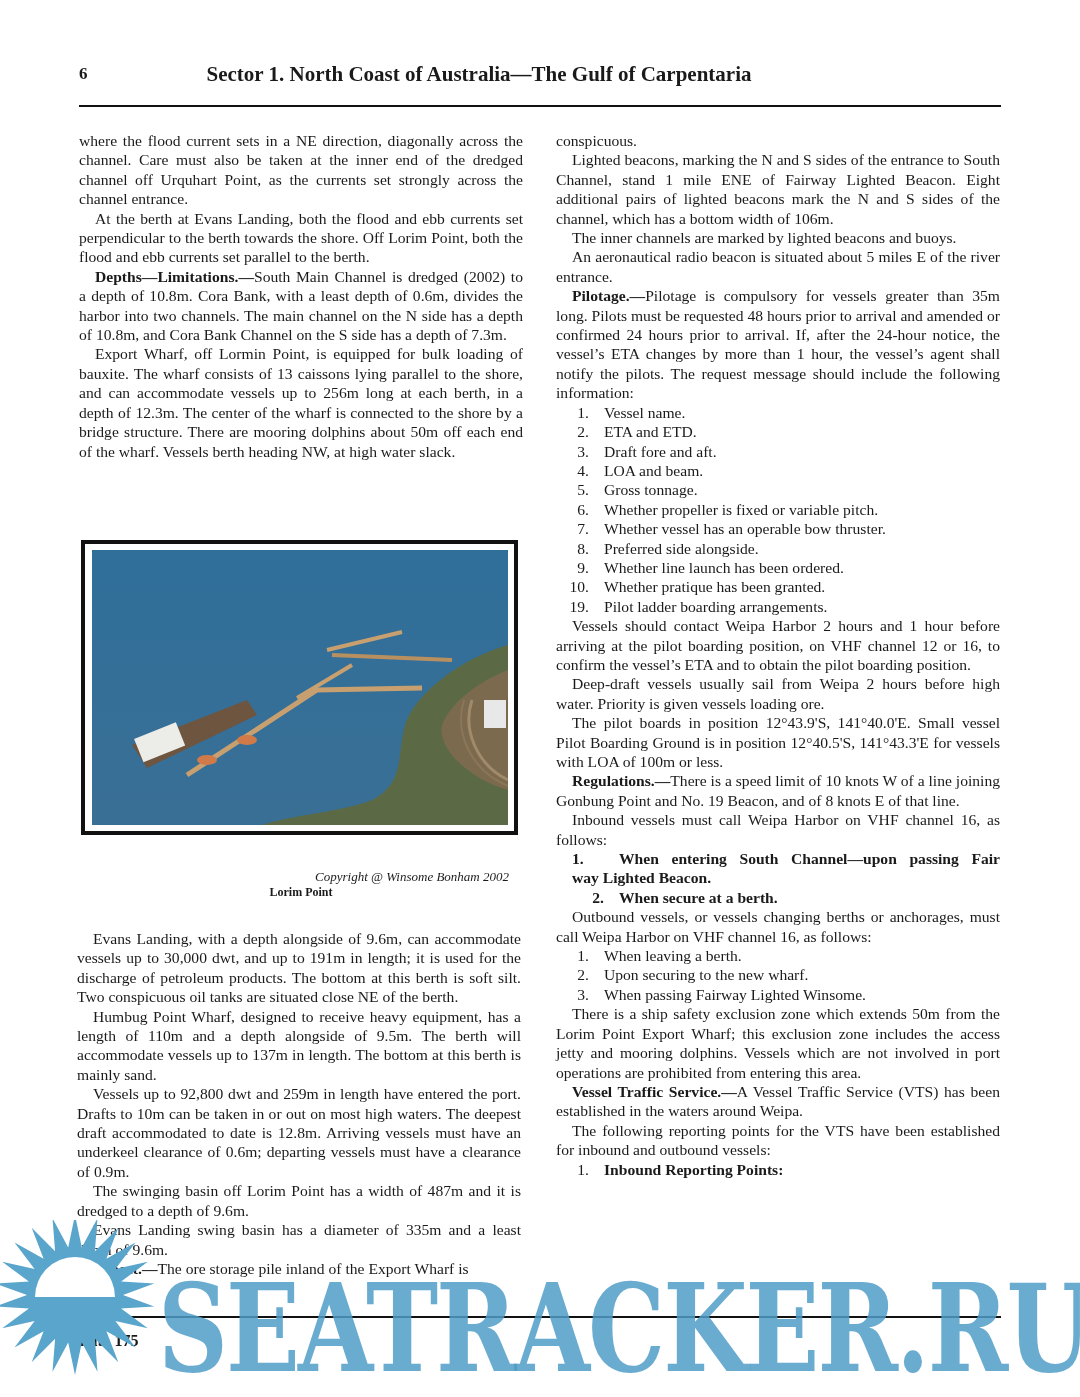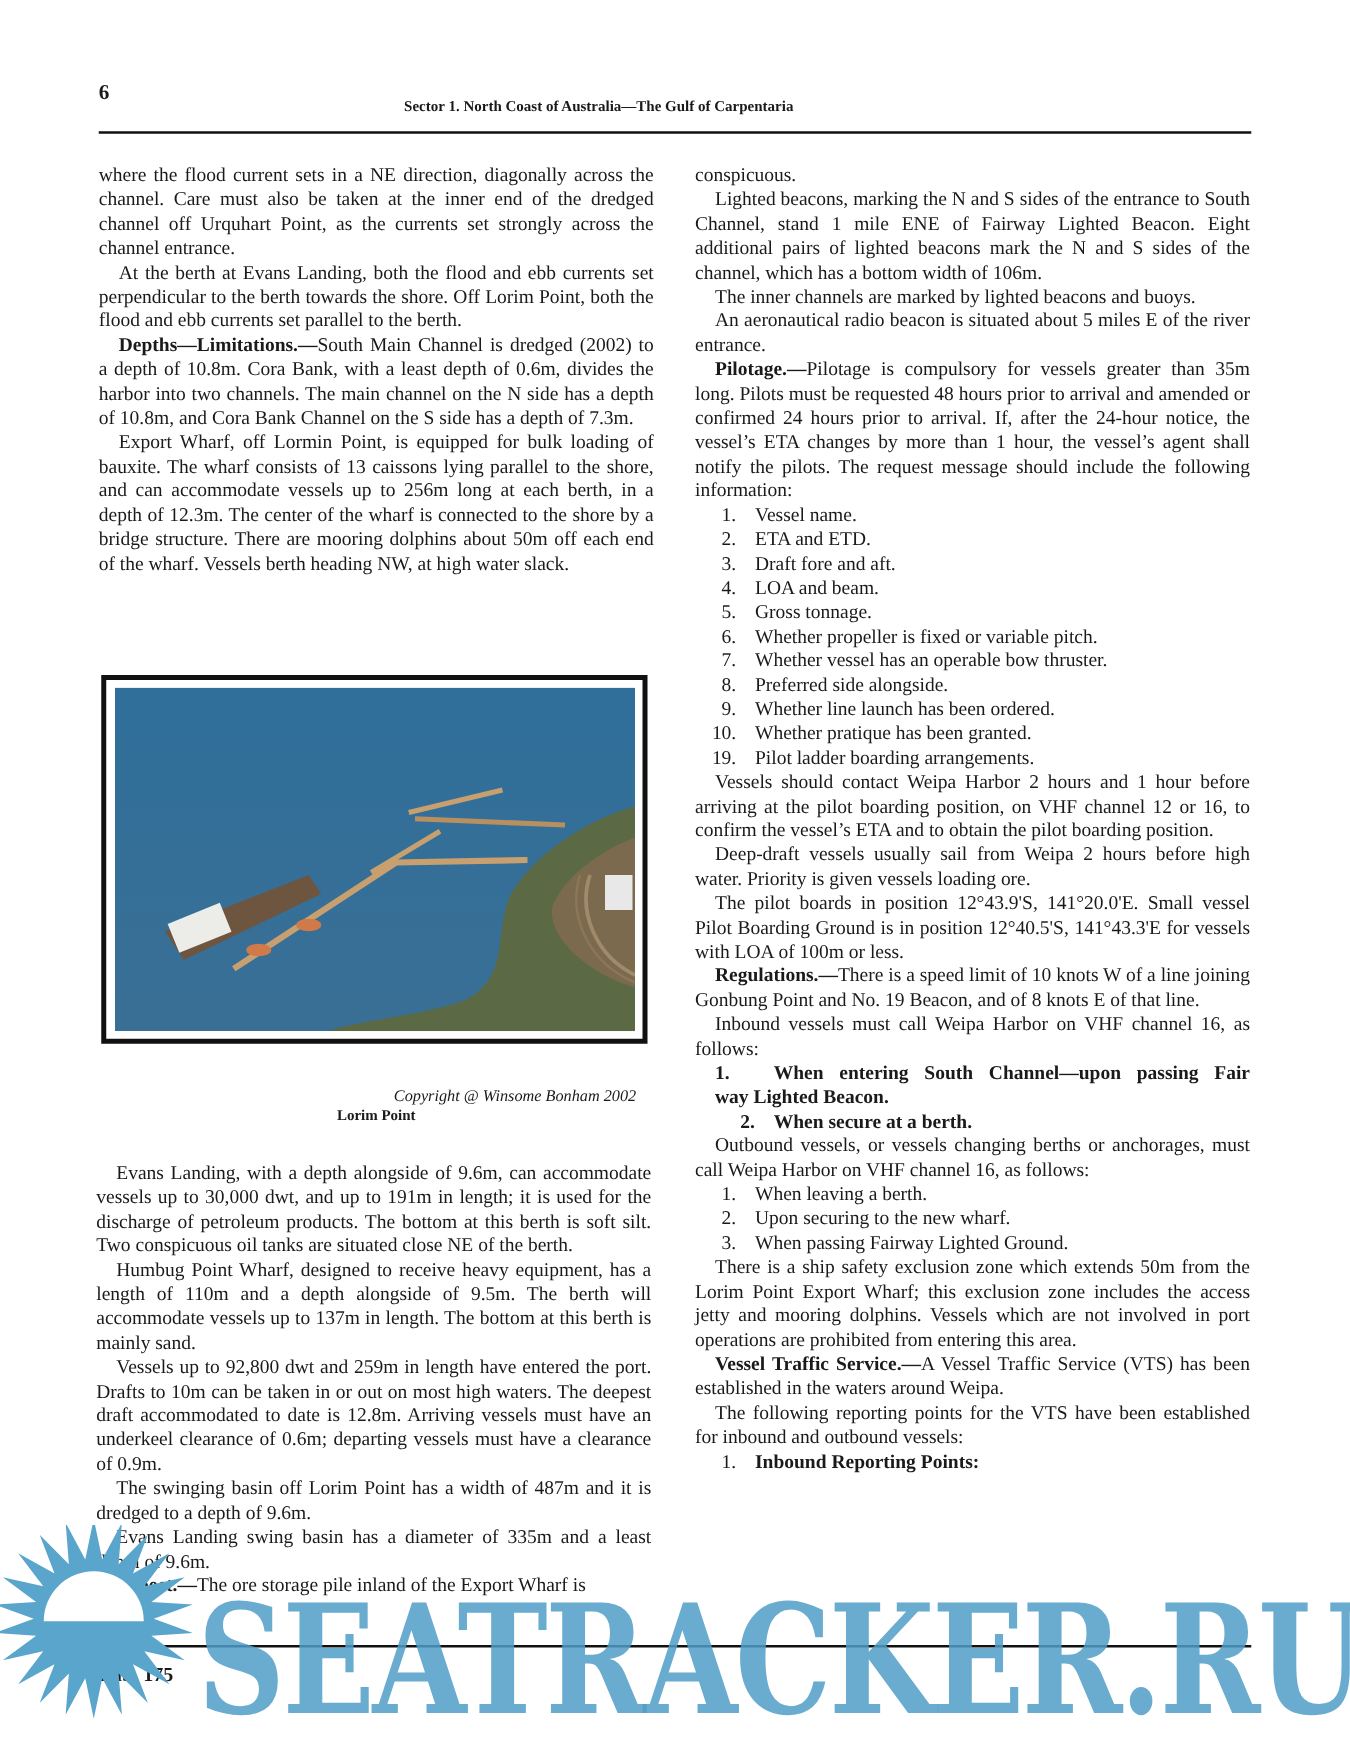--- a/index.html
+++ b/index.html
@@ -1,19 +1,19 @@
 <!DOCTYPE html>
 <html><head>
 <meta charset="utf-8">
 <style>
   html, body { margin:0; padding:0; }
   body { width:1080px; height:1397px; background:#ffffff; position:relative; overflow:hidden;
          font-family:"Liberation Serif", "DejaVu Serif", serif; color:#1a1a1a; }
   .page-number { position:absolute; left:79px; top:64px; font-size:17px; font-weight:bold; }
-  .running-title { position:absolute; left:0; width:928px; top:78px; text-align:center; font-size:12px; font-weight:bold; padding-left:30px; box-sizing:border-box; }
+  .running-title { position:absolute; left:0; width:928px; top:62px; text-align:center; font-size:21px; font-weight:bold; padding-left:30px; box-sizing:border-box; }
   .rule-top { position:absolute; left:79px; top:105px; width:922px; height:2px; background:#111; }
   .rule-bottom { position:absolute; left:79px; top:1316px; width:922px; height:2px; background:#111; }
   .col { position:absolute; font-size:15.6px; line-height:19.4px; text-align:justify; }
   .col-left { left:79px; top:131px; width:444px; }
   .col-left2 { left:77px; top:929px; width:444px; }
   .col-right { left:556px; top:131px; width:444px; }
   .col p { margin:0; text-indent:16px;font-family:Liberation Serif, serif; }
   .col p.noindent { text-indent:0; }
   .col b { font-weight:bold; }
   .list-item { display:flex; margin:0; }
@@ -132,21 +132,21 @@
         <span class="num">10.</span>
         <span class="txt">Whether pratique has been granted.</span>
       </div>
     <div class="list-item">
         <span class="num">19.</span>
         <span class="txt">Pilot ladder boarding arrangements.</span>
       </div>
   </div>
   <p>Vessels should contact Weipa Harbor 2 hours and 1 hour before arriving at the pilot boarding position, on VHF channel 12 or 16, to confirm the vessel’s ETA and to obtain the pilot boarding position.</p>
   <p>Deep-draft vessels usually sail from Weipa 2 hours before high water. Priority is given vessels loading ore.</p>
-  <p>The pilot boards in position 12°43.9'S, 141°20.0'E. Small vessel Pilot Boarding Ground is in position 12°40.5'S, 141°43.3'E for vessels with LOA of 100m or less.</p>
+  <p>The pilot boards in position 12°43.9'S, 141°40.0'E. Small vessel Pilot Boarding Ground is in position 12°40.5'S, 141°43.3'E for vessels with LOA of 100m or less.</p>
   <p><b>Regulations.—</b><span>There is a speed limit of 10 knots W of a line joining Gonbung Point and No. 19 Beacon, and of 8 knots E of that line.</span></p>
   <p>Inbound vessels must call Weipa Harbor on VHF channel 16, as follows:</p>
   <div>
     <div class="hang">
       <span class="first"><span style="display:inline-block;width:32px;text-align:right;padding-right:15px;">1.</span><span>When entering South Channel—upon passing Fair</span></span>
       <span>way Lighted Beacon.</span>
     </div>
     <div class="hang">
       <span style="display:inline-block;width:32px;text-align:right;padding-right:15px;">2.</span><span>When secure at a berth.</span>
     </div>
@@ -156,21 +156,21 @@
     <div class="list-item">
         <span class="num">1.</span>
         <span class="txt">When leaving a berth.</span>
       </div>
     <div class="list-item">
         <span class="num">2.</span>
         <span class="txt">Upon securing to the new wharf.</span>
       </div>
     <div class="list-item">
         <span class="num">3.</span>
-        <span class="txt">When passing Fairway Lighted Ground.</span>
+        <span class="txt">When passing Fairway Lighted Winsome.</span>
       </div>
   </div>
   <p>There is a ship safety exclusion zone which extends 50m from the Lorim Point Export Wharf; this exclusion zone includes the access jetty and mooring dolphins. Vessels which are not involved in port operations are prohibited from entering this area.</p>
   <p><b>Vessel Traffic Service.—</b><span>A Vessel Traffic Service (VTS) has been established in the waters around Weipa.</span></p>
   <p>The following reporting points for the VTS have been established for inbound and outbound vessels:</p>
   <div>
     <div class="list-item">
         <span class="num">1.</span>
         <b class="txt">Inbound Reporting Points:</b>
       </div>

